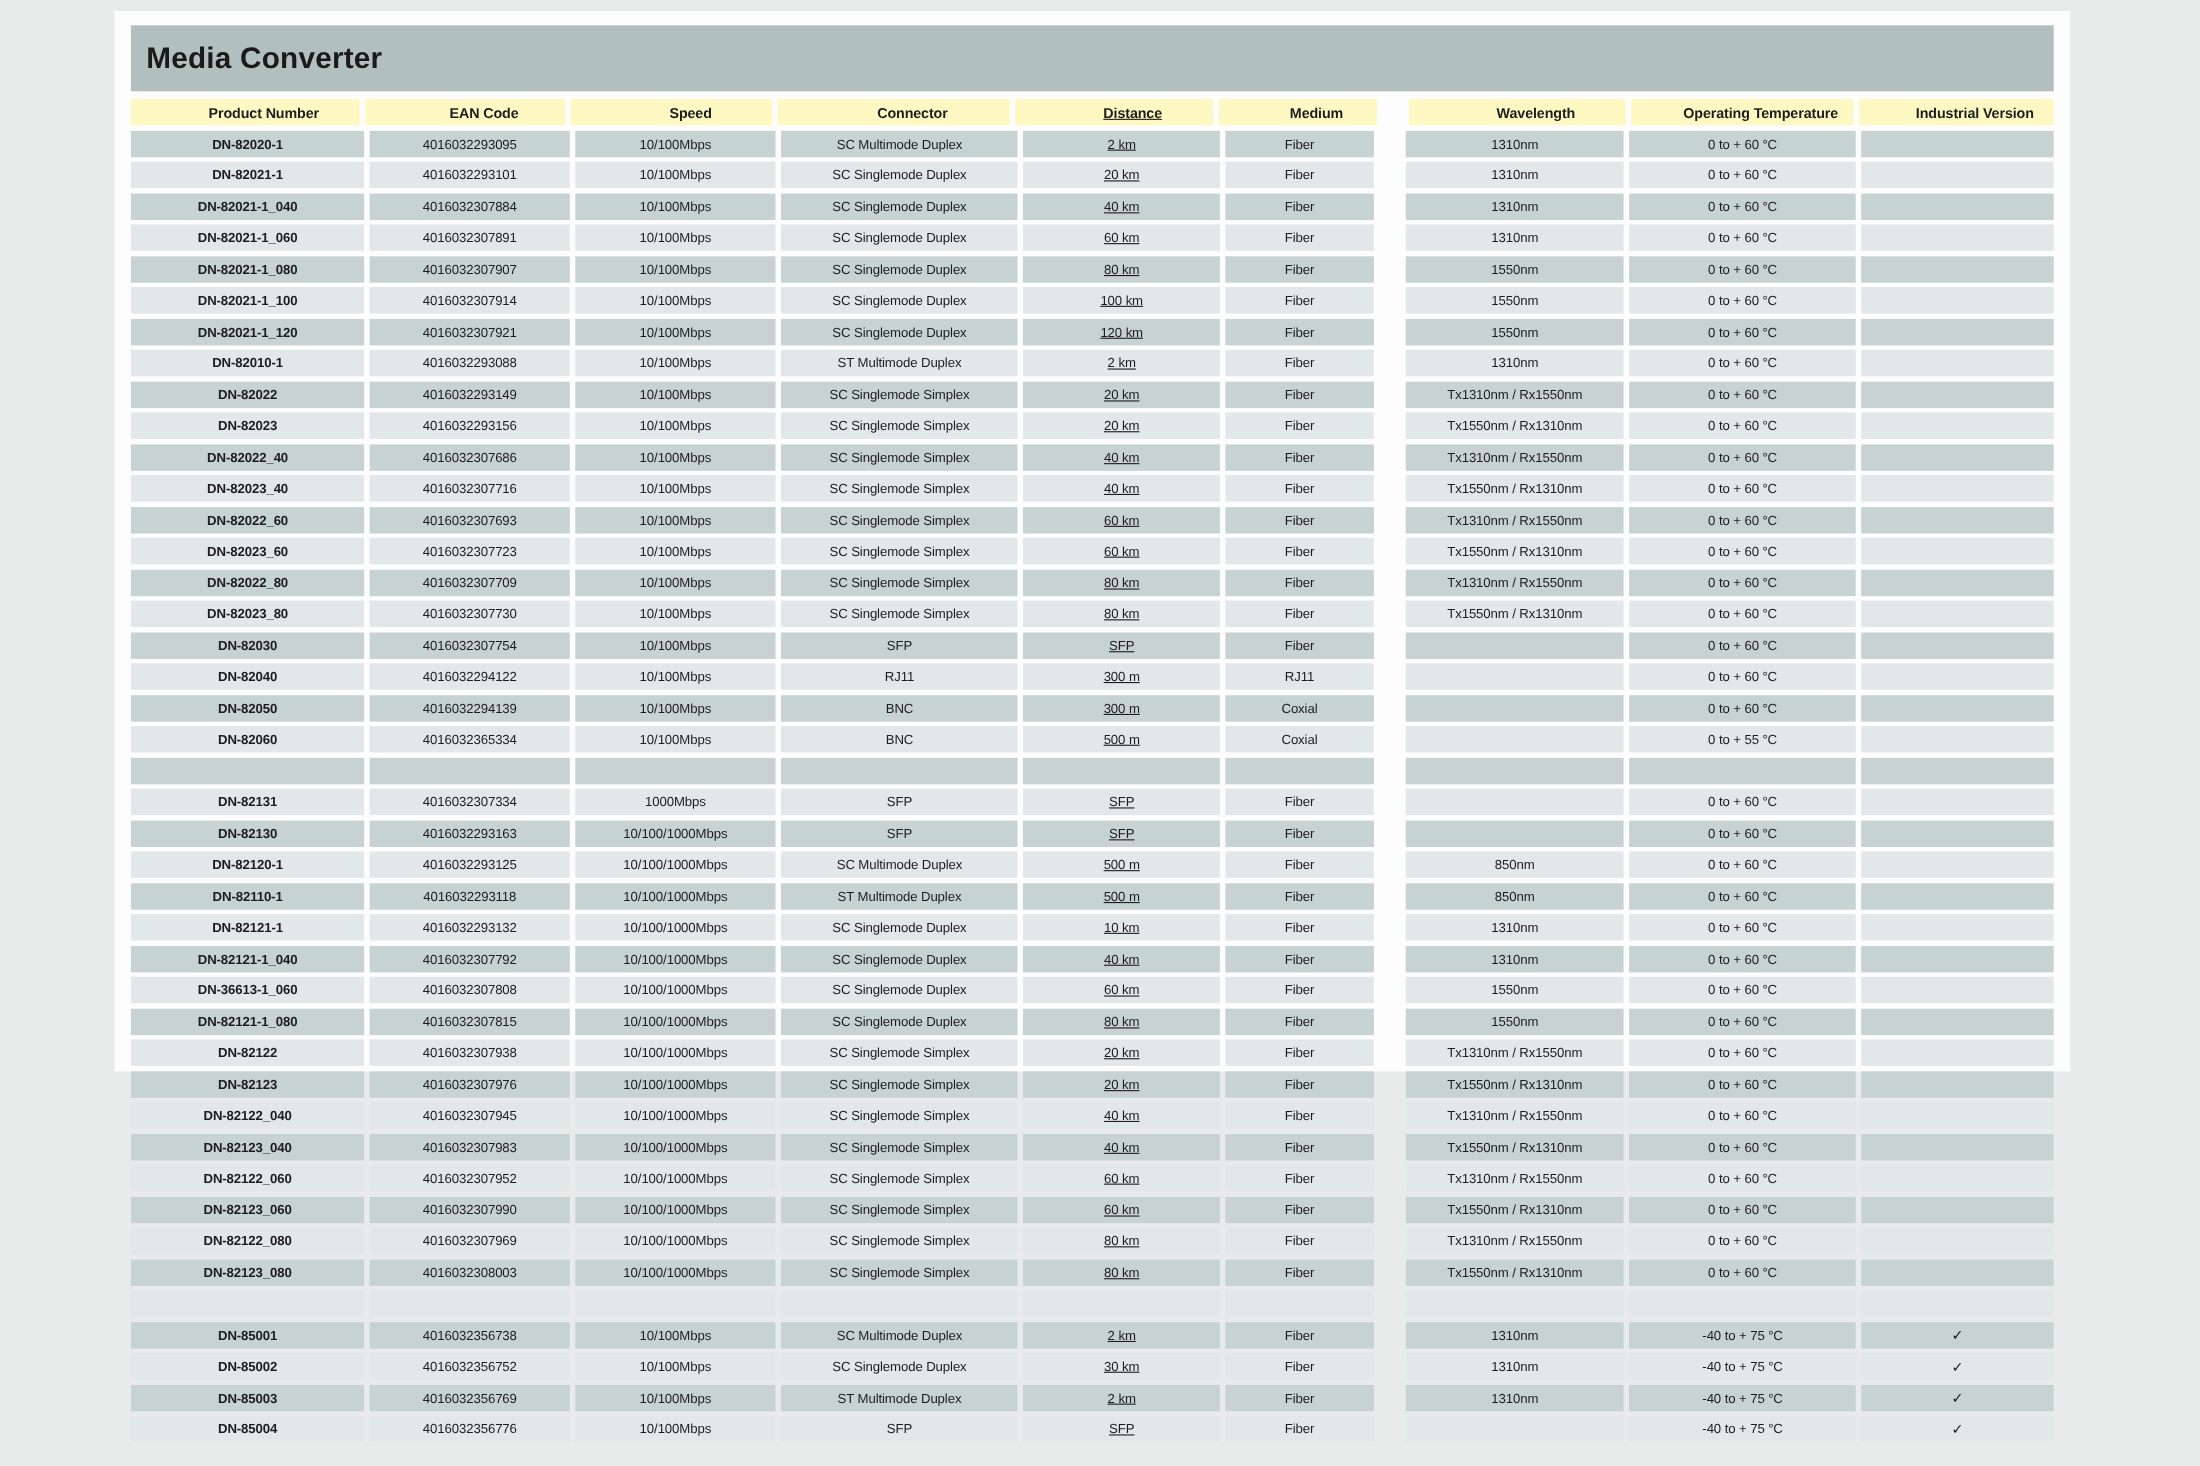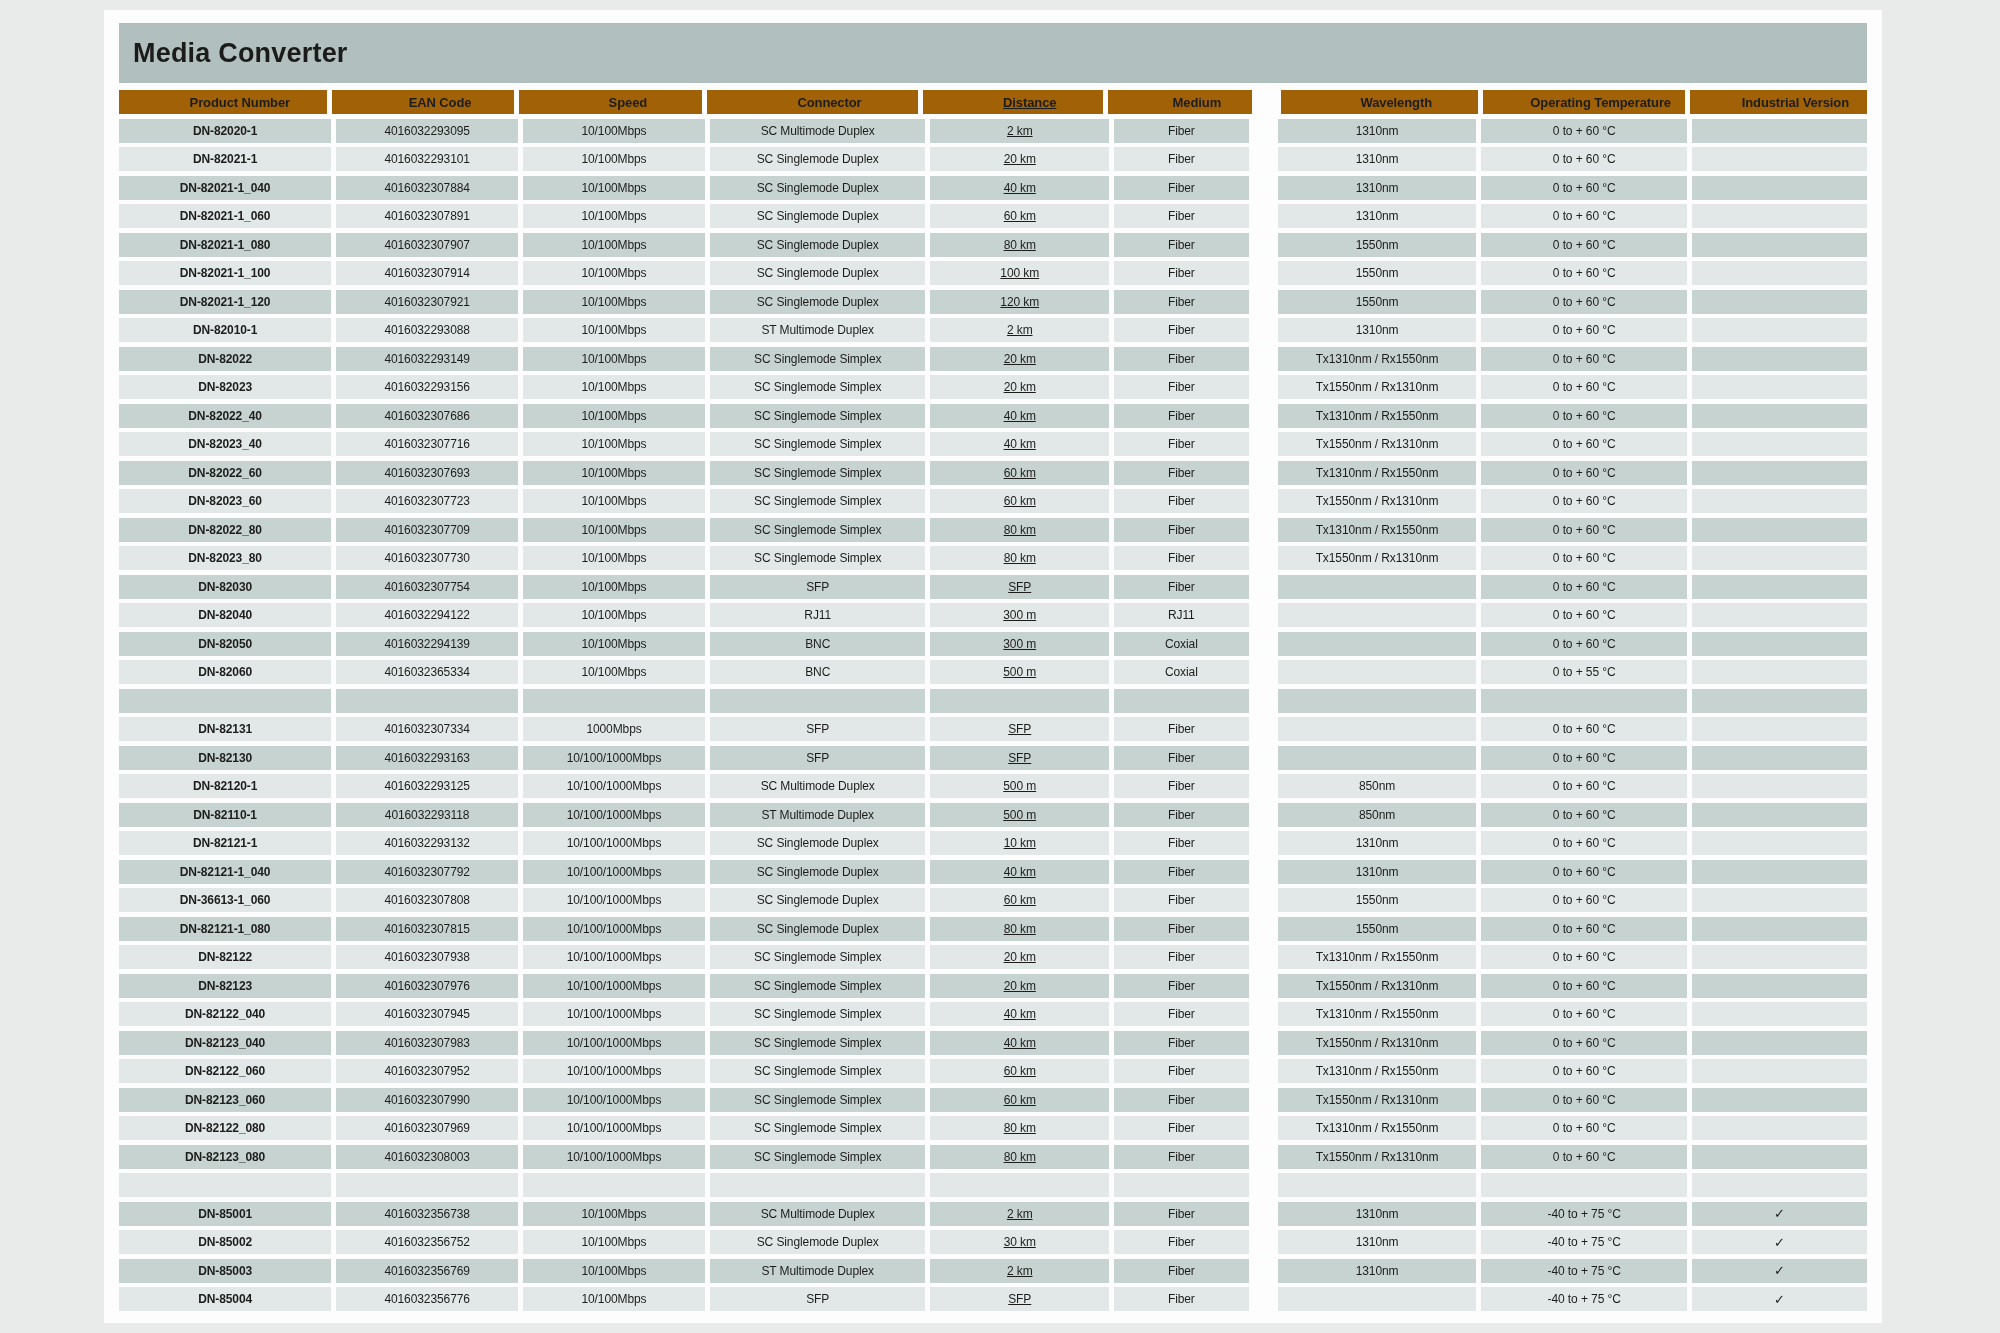--- a/index.html
+++ b/index.html
@@ -7,21 +7,21 @@
     width:2000px; height:1333px;
     background:#e9ebea;
     font-family:"Liberation Sans", sans-serif;
     color:#1d1d1c;
     position:relative;
     overflow:hidden;
   }
   .page {
     position:absolute;
     left:104px; top:10px;
-    width:1778px; height:1313px;
+    width:1778px; height:964px;
     background:#fdfdfd;
     box-sizing:border-box;
     padding:13px 15px 8px 15px;
   }
   .title-band {
     height:60px;
     background:#b1c0be;
     line-height:60px;
     font-size:27px;
     font-weight:bold;
@@ -39,21 +39,21 @@
     height:24px;
     display:flex;
     align-items:center;
     justify-content:center;
     font-size:12px;
     letter-spacing:-0.1px;
     white-space:nowrap;
     overflow:hidden;
   }
   .hcell {
-    background:#a16207;
+    background:#fef9c3;
     font-weight:bold;
     font-size:13px;
     padding-left:34px;
   }
   .row:nth-child(odd)  .cell { background:#c7d3d1; }
   .row:nth-child(even) .cell { background:#e1e8e7; }
   .c0 { flex:126 126 0; font-weight:bold; }
   .c1 { flex:108 108 0; }
   .c2 { flex:108 108 0; }
   .c3 { flex:128 128 0; }

